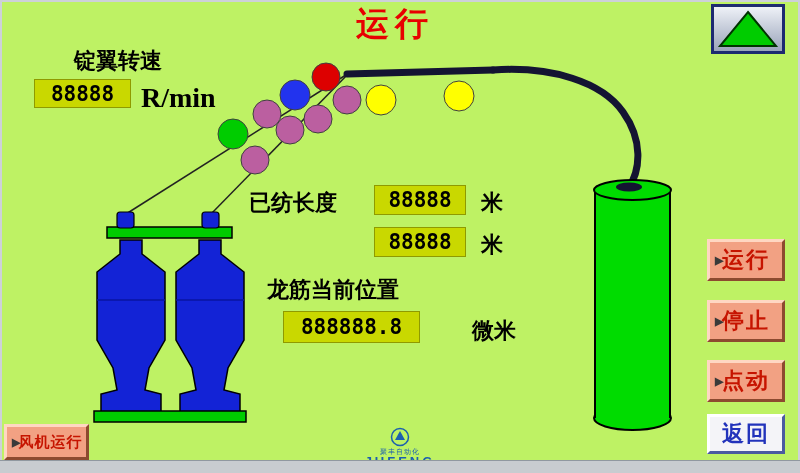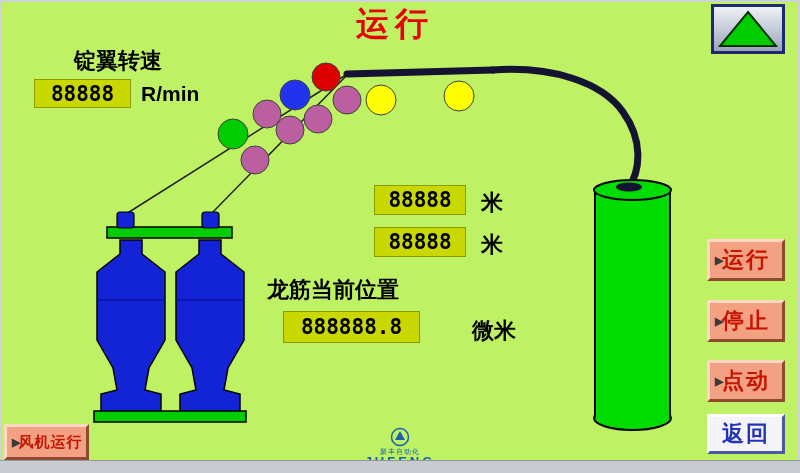--- a/index.html
+++ b/index.html
@@ -3,21 +3,21 @@
 <meta charset="utf-8">
 <style>
   html,body{margin:0;padding:0;background:#e8e8e8;font-family:"Liberation Sans",sans-serif;}
   #stage{position:relative;width:800px;height:473px;background:#bef264;overflow:hidden;
          box-shadow:inset 0 0 0 2px #cdd1d8;}
   
   #title{position:absolute;left:300px;top:2px;width:190px;text-align:center;
          font-size:33px;font-weight:bold;color:#e80000;letter-spacing:6px;}
   .lbl{position:absolute;font-weight:bold;font-size:22px;color:#000;white-space:nowrap;}
   .unit{position:absolute;font-weight:bold;font-size:22px;color:#000;white-space:nowrap;}
-  .unit-serif{font-family:Liberation Sans, sans-serif;font-size:21px;}
+  .unit-serif{font-family:Liberation Serif, serif;font-size:28px;}
   .valbox{position:absolute;background:#c9d800;border:1px solid #8f9a00;box-sizing:border-box;
           display:flex;align-items:center;justify-content:center;font-weight:bold;font-size:21px;
           color:#000;font-family:"DejaVu Sans Mono",monospace;}
   
   .btn{position:absolute;display:flex;align-items:center;justify-content:center;
        box-sizing:border-box;cursor:pointer;user-select:none;}
   .salmon{background:#f2a183;border:3px solid;border-color:#ffd7c2 #8d4a2f #8d4a2f #ffd7c2;
           color:#c61400;font-weight:bold;font-size:22px;letter-spacing:2px;}
   .btn .arrow{position:absolute;left:5px;top:50%;transform:translateY(-50%);
               font-size:11px;color:#3a3a3a;letter-spacing:0;}
@@ -85,20 +85,21 @@
   <div id="upbtn">
     <svg width="64" height="42" viewBox="0 0 64 42">
       <polygon points="32,4 60,38 4,38" fill="#00cc00" stroke="#003300" stroke-width="2"></polygon>
     </svg>
   </div>
 
   <div class="lbl" style="left:38px;top:46px;margin-left:36px;">锭翼转速</div>
   <div class="valbox" style="left:34px;top:79px;width:97px;height:29px;">88888</div>
   <div class="unit unit-serif" style="left:141px;top:82px;">R/min</div>
 
+  <div class="lbl" style="left:249px;top:188px;">已纺长度</div>
   <div class="valbox" style="left:374px;top:185px;width:92px;height:30px;">88888</div>
   <div class="unit" style="left:481px;top:188px;">米</div>
 
   <div class="valbox" style="left:374px;top:227px;width:92px;height:30px;">88888</div>
   <div class="unit" style="left:481px;top:230px;">米</div>
 
   <div class="lbl" style="left:257px;top:275px;margin-left:10px;">龙筋当前位置</div>
   <div class="valbox" style="left:283px;top:311px;width:137px;height:32px;text-align:center;">888888.8</div>
   <div class="unit" style="left:472px;top:316px;">微米</div>
 

